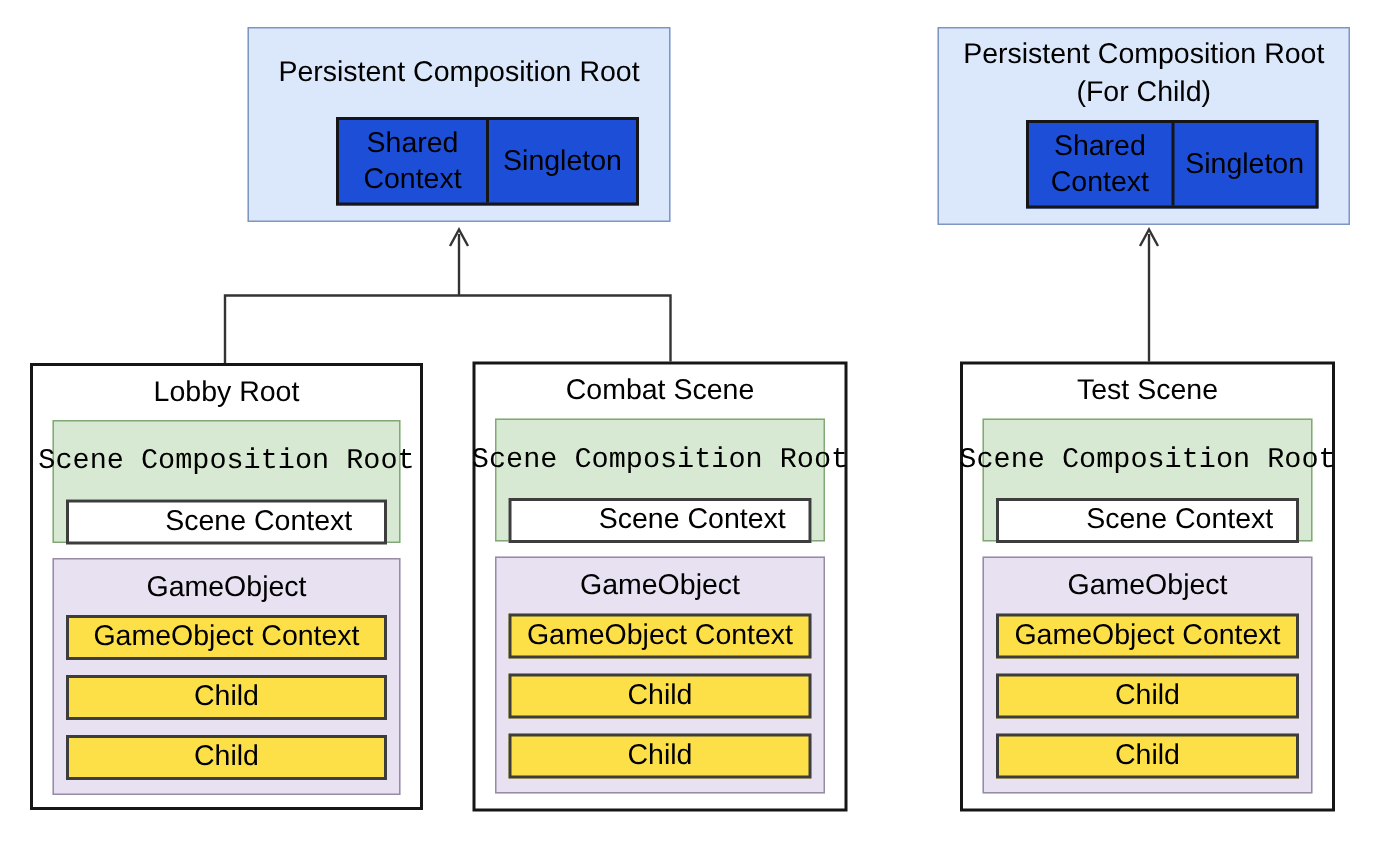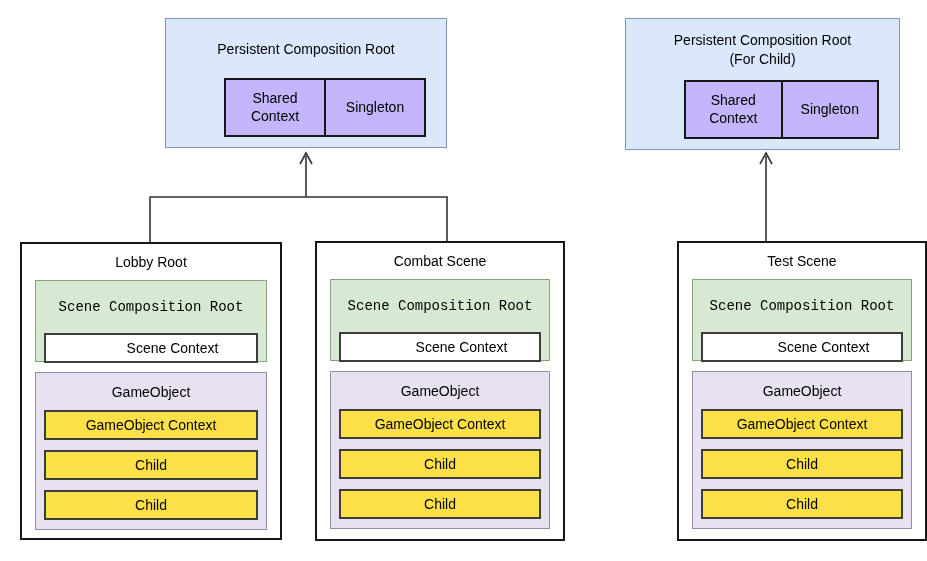--- a/index.html
+++ b/index.html
@@ -2,21 +2,21 @@
 <html style="--ink: #161616; --row-stroke: #3d3d3d; --blue-fill: #dbe8fb; --blue-stroke: #7e96c2; --green-fill: #d8e9d3; --green-stroke: #83a877; --purple-fill: #e8e1f1; --purple-stroke: #968aa5; --connector: #333333; --text: #000000;"><head>
 <meta charset="utf-8">
 <style>
   html, body { margin: 0; padding: 0; background: #ffffff; }
   .canvas {
     position: relative;
     width: 927px;
     height: 561px;
     background: #ffffff;
     font-family: "Liberation Sans", sans-serif;
-    font-size: 14px;
+    font-size: 19px;
     color: var(--text, #000);
     overflow: hidden;
   }
   .overlay {
     position: absolute;
     left: 0; top: 0;
     pointer-events: none;
   }
 
   
@@ -36,21 +36,21 @@
     align-items: center;
     line-height: 1.3;
   }
   .proot-title div { white-space: nowrap; }
   .ptable {
     position: absolute;
     left: 27px; right: 20px;
     bottom: 10px;
     height: 59px;
     box-sizing: border-box;
-    background: #c4b5fd;
+    background: #1d4ed8;
     border: 2px solid var(--ink, #161616);
     display: flex;
     margin-left: 31px;
   }
   .pcell {
     flex: 1 1 0;
     display: flex;
     align-items: center;
     justify-content: center;
     text-align: center;
@@ -191,21 +191,21 @@
       <div class="ctx-box">Scene Context</div>
     </div>
     <div class="gobj">
       <div class="gobj-title">GameObject</div>
       <div class="row">GameObject Context</div>
       <div class="row">Child</div>
       <div class="row">Child</div>
     </div>
   </div>
 
-  <div class="scene" style="left:640px; top:241px; width:250px; height:300px;margin-left:37px;">
+  <div class="scene" style="left:640px; top:241px; width:250px; height:300px;">
     <div class="scene-title">Test Scene</div>
     <div class="scr">
       <div class="scr-title">Scene Composition Root</div>
       <div class="ctx-box">Scene Context</div>
     </div>
     <div class="gobj">
       <div class="gobj-title">GameObject</div>
       <div class="row">GameObject Context</div>
       <div class="row">Child</div>
       <div class="row">Child</div>

